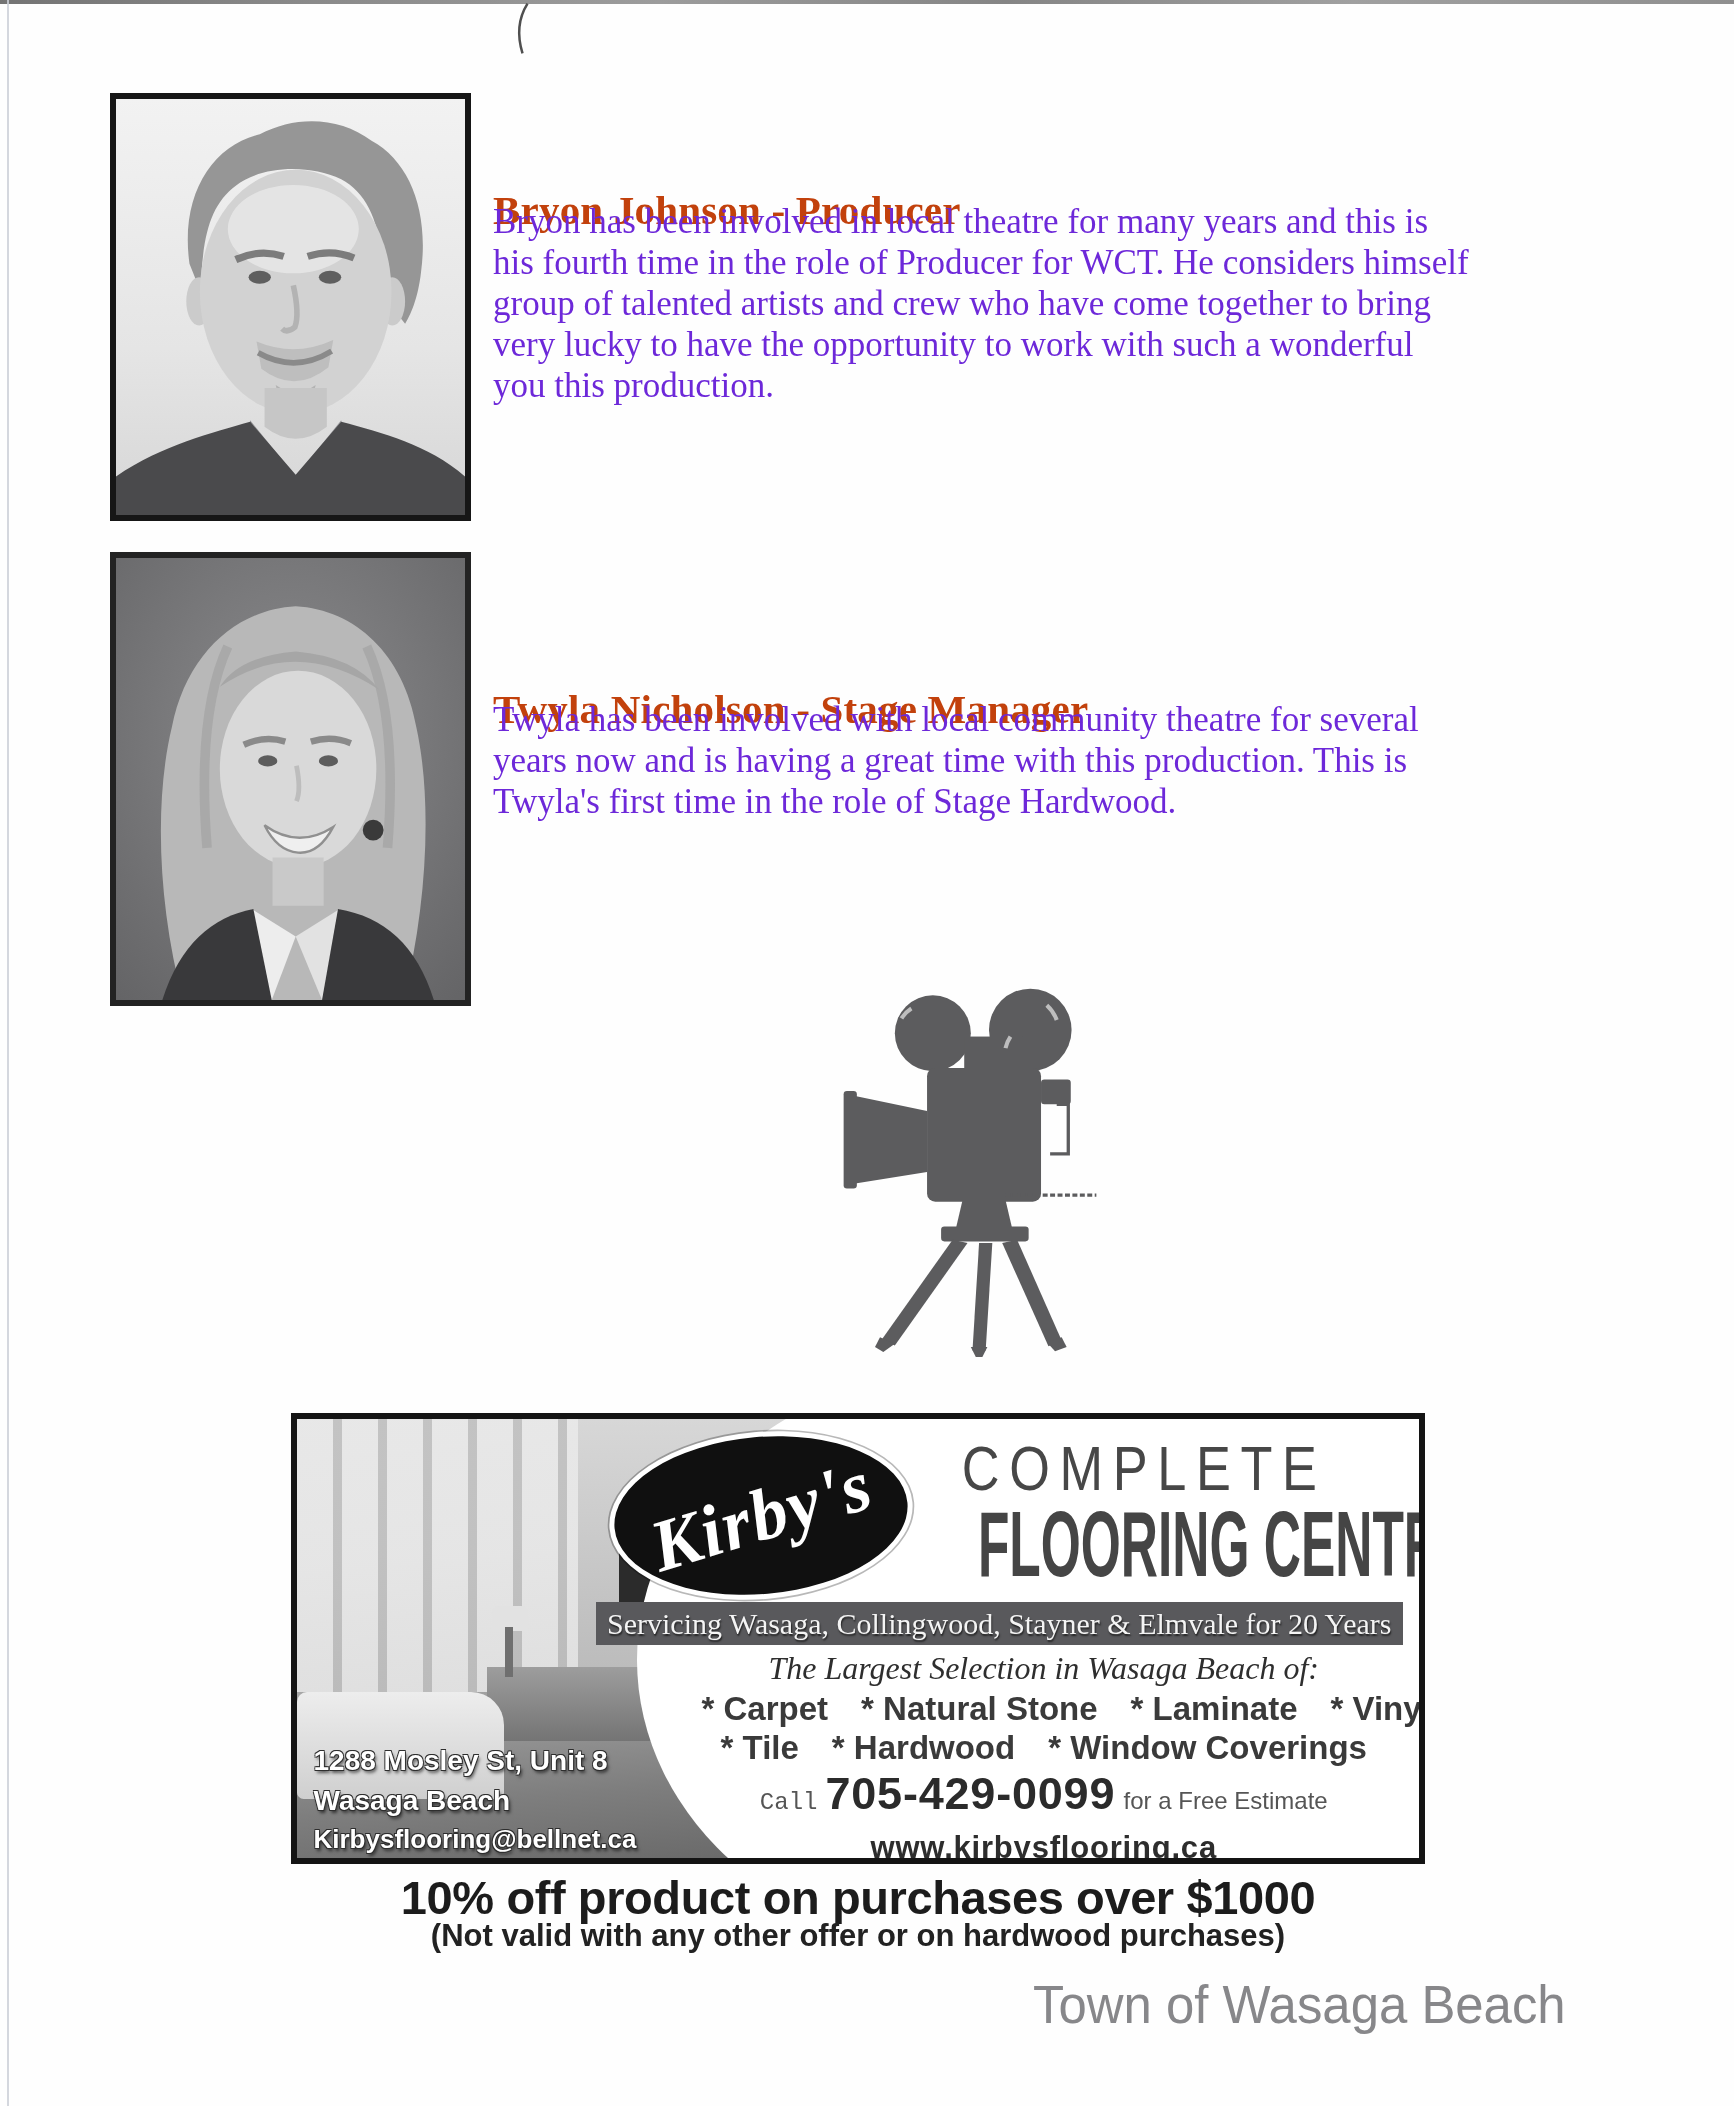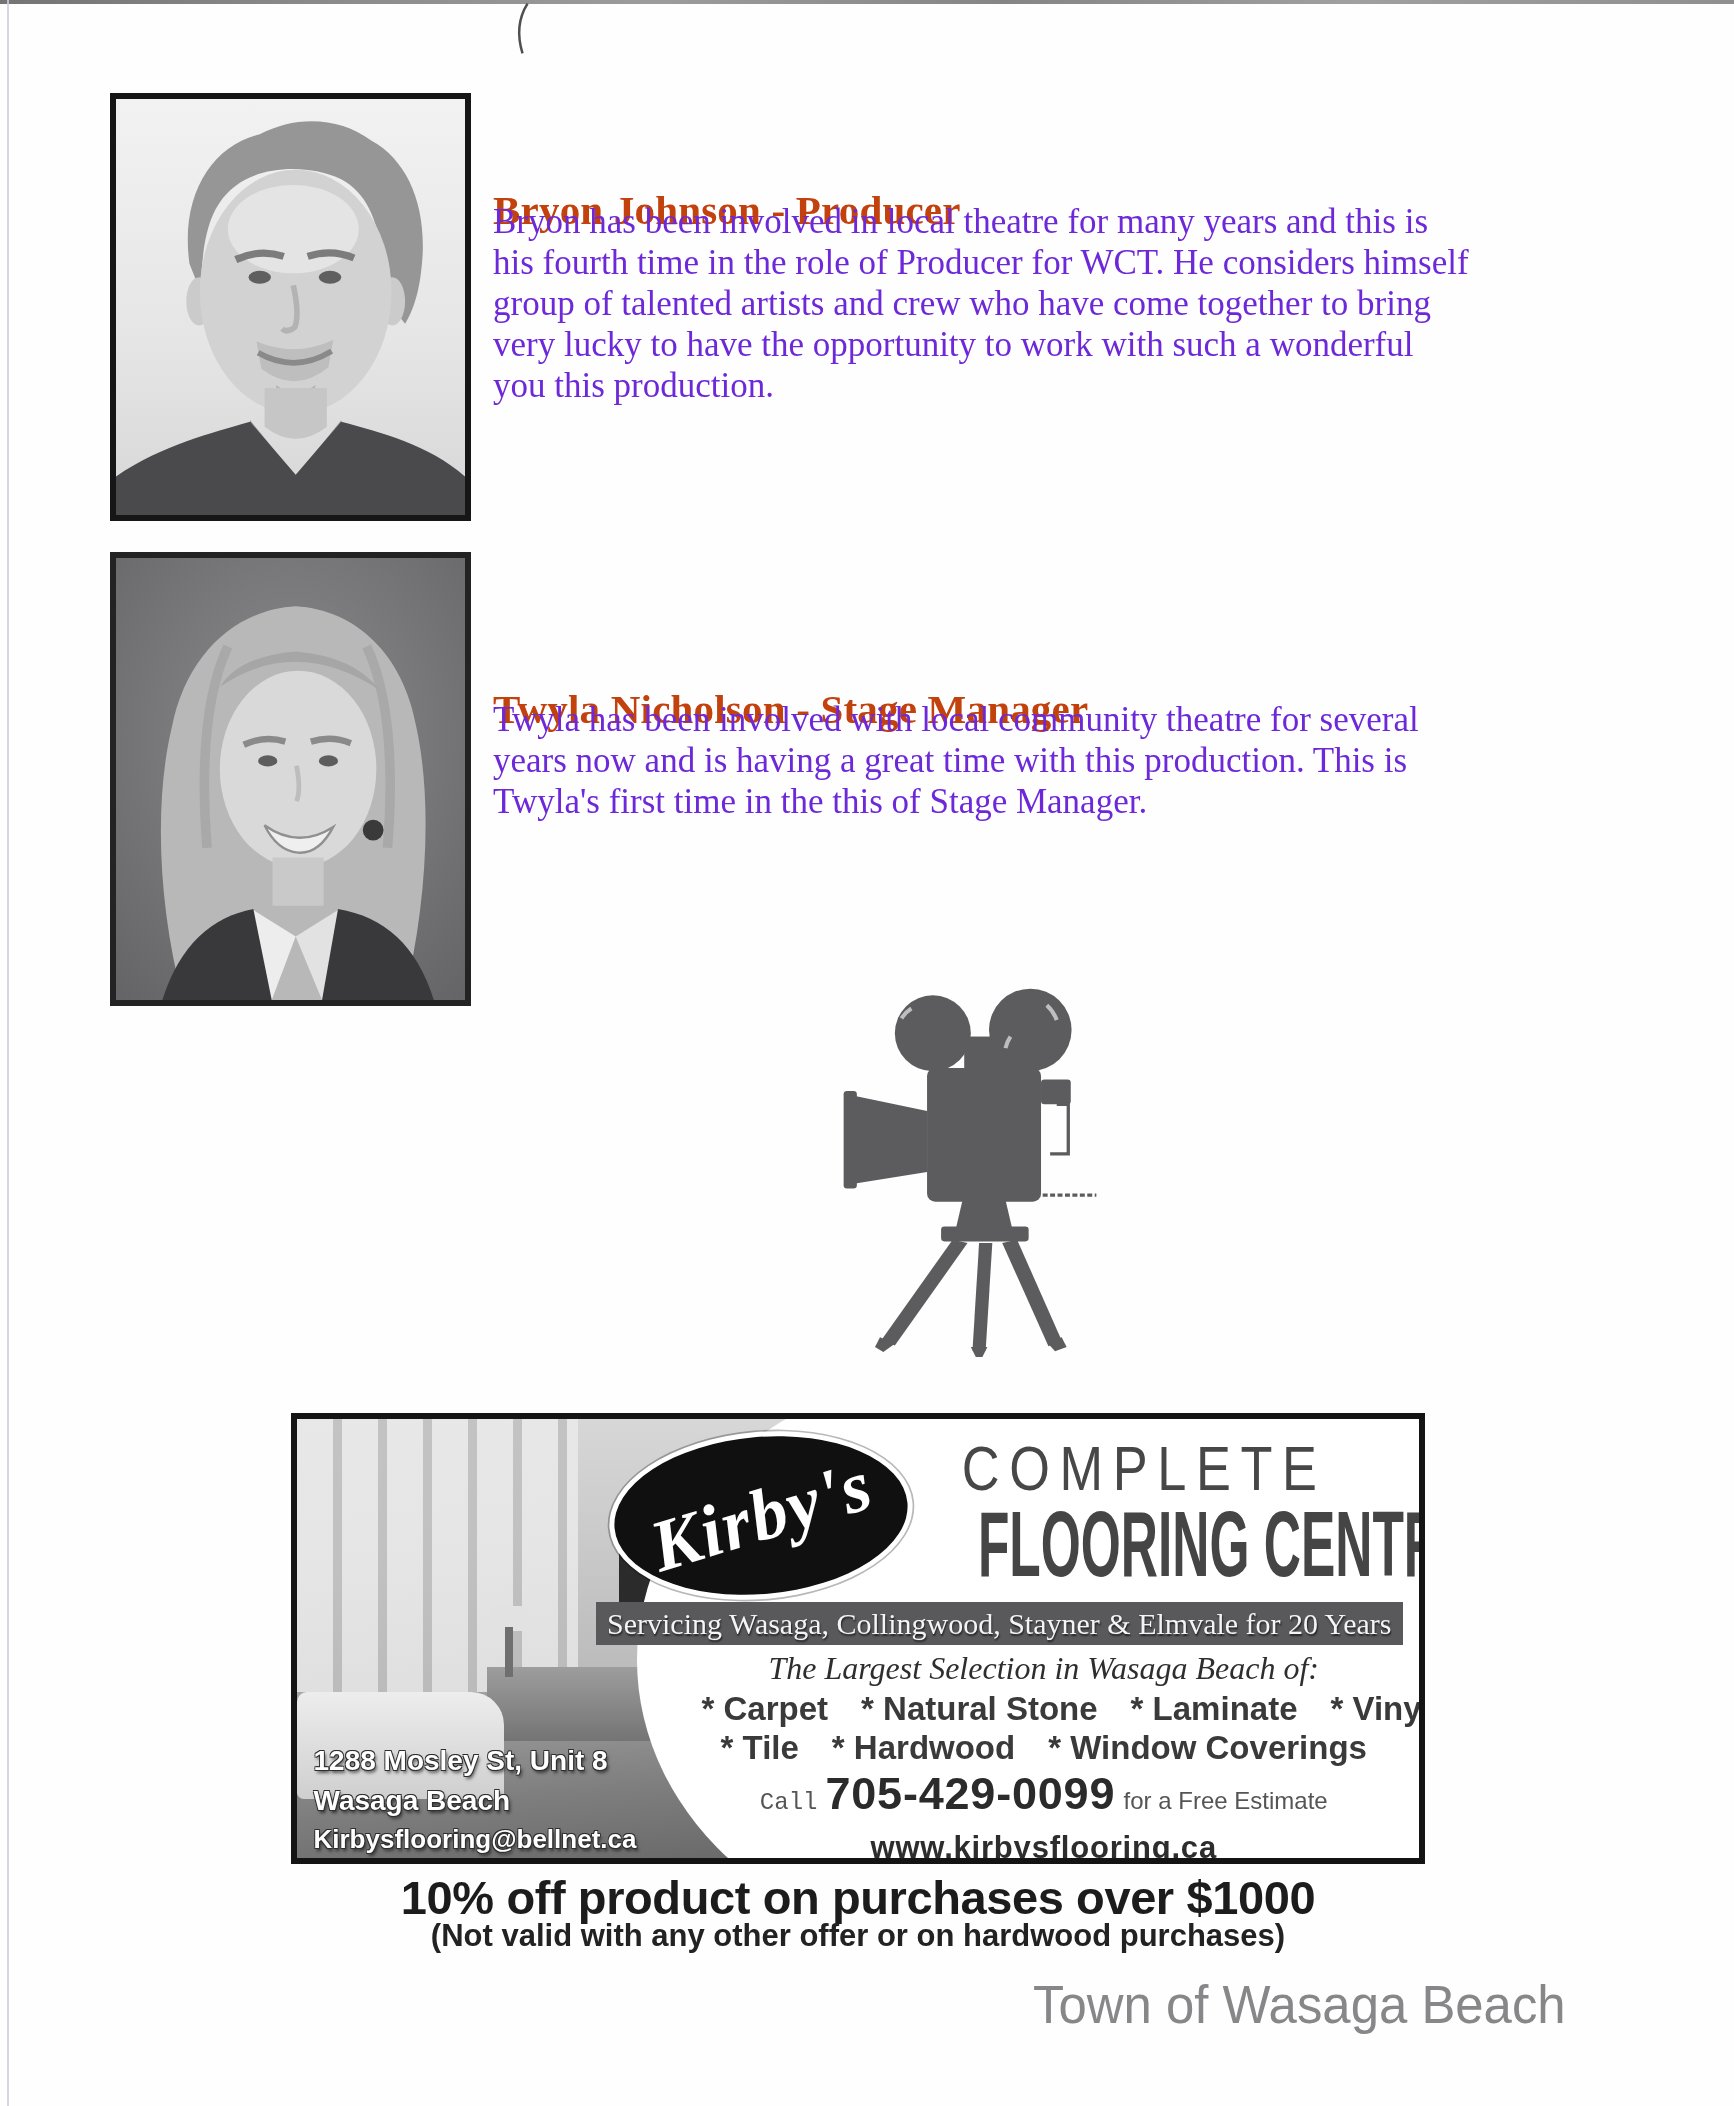--- a/index.html
+++ b/index.html
@@ -227,21 +227,21 @@
       <polygon points="280,436 225,470 258,549 310,549" fill="#e2e2e2"></polygon>
       <path d="M58,549 C80,480 120,446 172,436 L195,549 Z" fill="#39393b"></path>
       <path d="M398,549 C376,480 336,446 278,436 L258,549 Z" fill="#39393b"></path>
     </svg>
   </div>
 
   <h2 class="bio-heading b2">Twyla Nicholson - Stage Manager</h2>
   <div class="bio-lines b2">
     <div>Twyla has been involved with local community theatre for several</div>
     <div>years now and is having a great time with this production. This is</div>
-    <div>Twyla's first time in the this of Stage Manager.</div>
+    <div>Twyla's first time in the role of Stage Hardwood.</div>
   </div>
 
   <svg class="camera" viewBox="0 0 314 448">
     <g fill="#5c5c5e" stroke="none">
       <circle cx="112" cy="56" r="46"></circle>
       <circle cx="230" cy="52" r="50"></circle>
       <rect x="150" y="60" width="70" height="60"></rect>
       <rect x="105" y="98" width="138" height="162" rx="10"></rect>
       <polygon points="105,150 18,132 18,238 105,224"></polygon>
       <rect x="4" y="126" width="16" height="118" rx="4"></rect>

